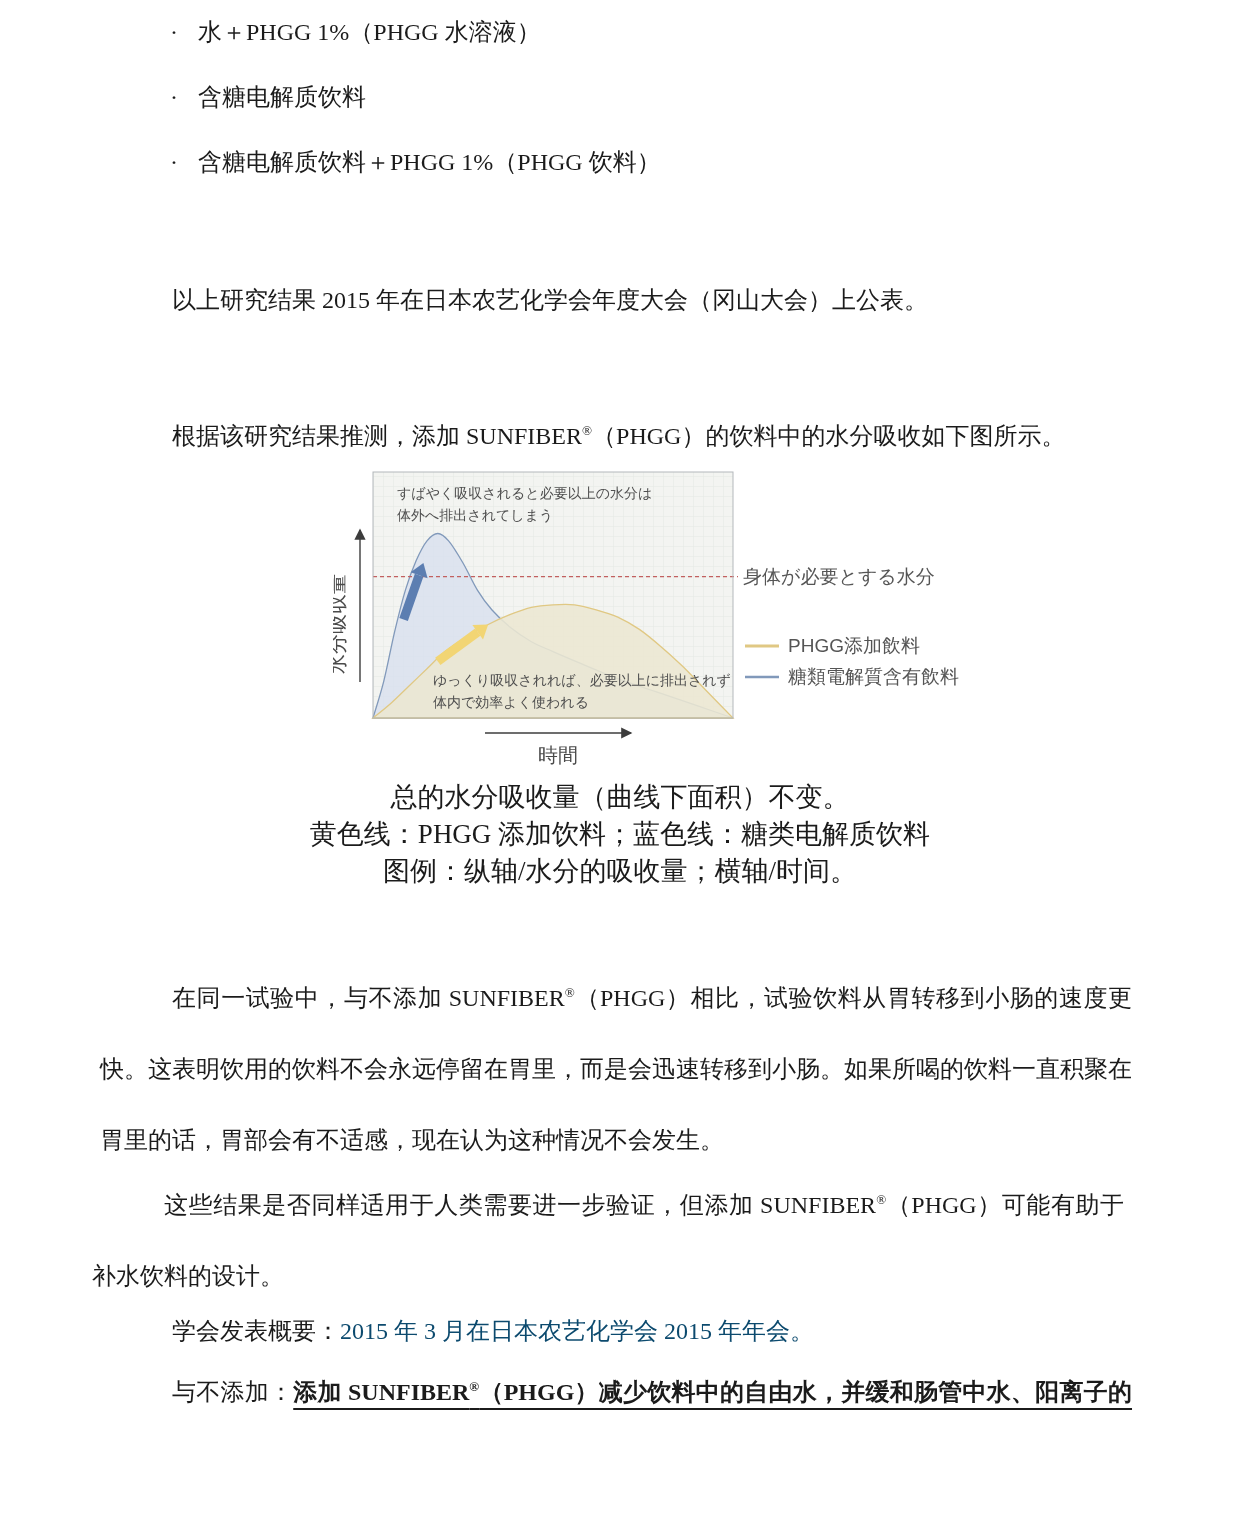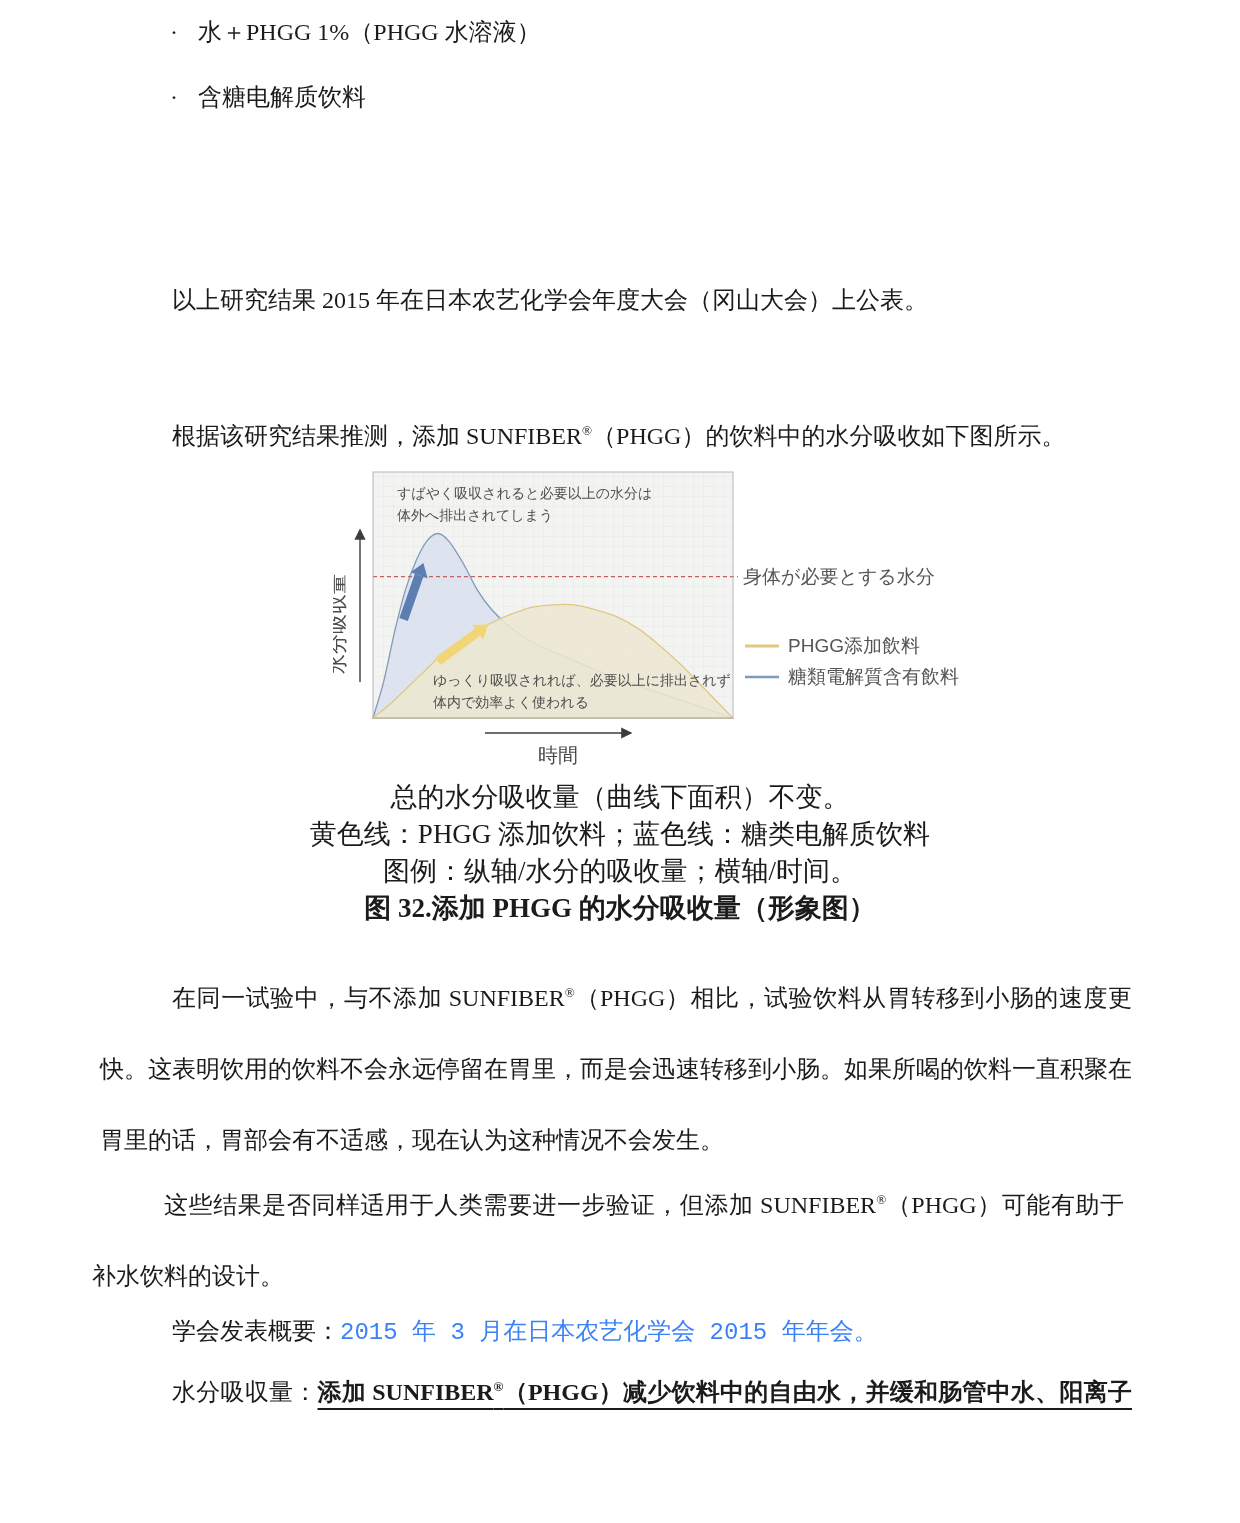--- a/index.html
+++ b/index.html
@@ -13,21 +13,21 @@
     overflow:hidden;
   }
   .abs{position:absolute;}
   .bullet-item{font-size:24px;margin-bottom:33px;white-space:nowrap;}
   .bullet-dot{display:inline-block;width:28px;}
   .para{font-size:24px;text-indent:72px;}
   .para-flow{font-size:24px;text-indent:72px;line-height:71px;text-align:justify;}
   sup.reg{font-size:0.55em;vertical-align:super;line-height:0;}
   .caption{font-size:27px;line-height:37px;text-align:center;}
   .caption-bold{font-weight:bold;}
-  .gray-text{color:#3b82f6;font-family:Liberation Mono, monospace;}
+  .gray-text{color:#0c4a6e;}
   .pub-title{
     font-weight:bold;
     text-decoration:underline;
     text-decoration-thickness:2px;
     text-underline-offset:8px;
   }
   .pub-para{font-size:24px;text-indent:72px;line-height:80px;text-align:justify;}
   
   .ann{font-size:14px;fill:#4f4f4f;font-family:"Liberation Sans","DejaVu Sans",sans-serif;}
   .side-label{font-size:19px;fill:#555555;font-family:"Liberation Sans","DejaVu Sans",sans-serif;}
@@ -39,20 +39,23 @@
 <body>
 
 <div class="page">
 
   <div class="abs" style="left:170px;top:16px;">
     <div class="bullet-item">
       <span class="bullet-dot">·</span><span>水＋PHGG 1%（PHGG 水溶液）</span>
     </div>
     <div class="bullet-item">
       <span class="bullet-dot">·</span><span>含糖电解质饮料</span>
+    </div>
+    <div class="bullet-item">
+      <span class="bullet-dot">·</span><span>含糖电解质饮料＋PHGG 1%（PHGG 饮料）</span>
     </div>
   </div>
 
   <div class="abs para" style="left:100px;top:284px;width:1040px;">
     <span>以上研究结果 2015 年在日本农艺化学会年度大会（冈山大会）上公表。</span>
   </div>
 
   <div class="abs para" style="left:100px;top:420px;width:1040px;">
     <span>根据该研究结果推测，添加 SUNFIBER</span><sup class="reg">®</sup><span>（PHGG）的饮料中的水分吸收如下图所示。</span>
   </div>
@@ -104,32 +107,31 @@
         <line id="legend-line-1" x1="412" y1="211" x2="446" y2="211" stroke-width="2.4" stroke="#8199ba"></line>
         <text class="side-label" x="455" y="217">糖類電解質含有飲料</text>
       </g>
     </svg>
   </div>
 
   <div class="abs caption" style="left:100px;top:779px;width:1040px;">
     <div>总的水分吸收量（曲线下面积）不变。</div>
     <div>黄色线：PHGG 添加饮料；蓝色线：糖类电解质饮料</div>
     <div>图例：纵轴/水分的吸收量；横轴/时间。</div>
-    <div class="caption-bold">图 32.添加 PHGG 的水分吸收量（形象图）</div>
   </div>
 
   <div class="abs para-flow" style="left:100px;top:963px;width:1032px;">
     <span>在同一试验中，与不添加 SUNFIBER</span><sup class="reg">®</sup><span>（PHGG）相比，试验饮料从胃转移到小肠的速度更快。这表明饮用的饮料不会永远停留在胃里，而是会迅速转移到小肠。如果所喝的饮料一直积聚在胃里的话，胃部会有不适感，现在认为这种情况不会发生。</span>
   </div>
 
   <div class="abs para-flow" style="left:92px;top:1170px;width:1032px;">
     <span>这些结果是否同样适用于人类需要进一步验证，但添加 SUNFIBER</span><sup class="reg">®</sup><span>（PHGG）可能有助于补水饮料的设计。</span>
   </div>
 
   <div class="abs para" style="left:100px;top:1315px;width:1040px;">
     <span>学会发表概要：</span><span class="gray-text">2015 年 3 月在日本农艺化学会 2015 年年会。</span>
   </div>
 
   <div class="abs pub-para" style="left:100px;top:1352px;width:1032px;">
-    <span>水分吸収量：</span><span class="pub-title"><span>添加 SUNFIBER</span><sup class="reg">®</sup><span>（PHGG）减少饮料中的自由水，并缓和肠管中水、阳离子的吸收。</span></span>
+    <span>与不添加：</span><span class="pub-title"><span>添加 SUNFIBER</span><sup class="reg">®</sup><span>（PHGG）减少饮料中的自由水，并缓和肠管中水、阳离子的吸收。</span></span>
   </div>
 
 </div>
 
 </body></html>

